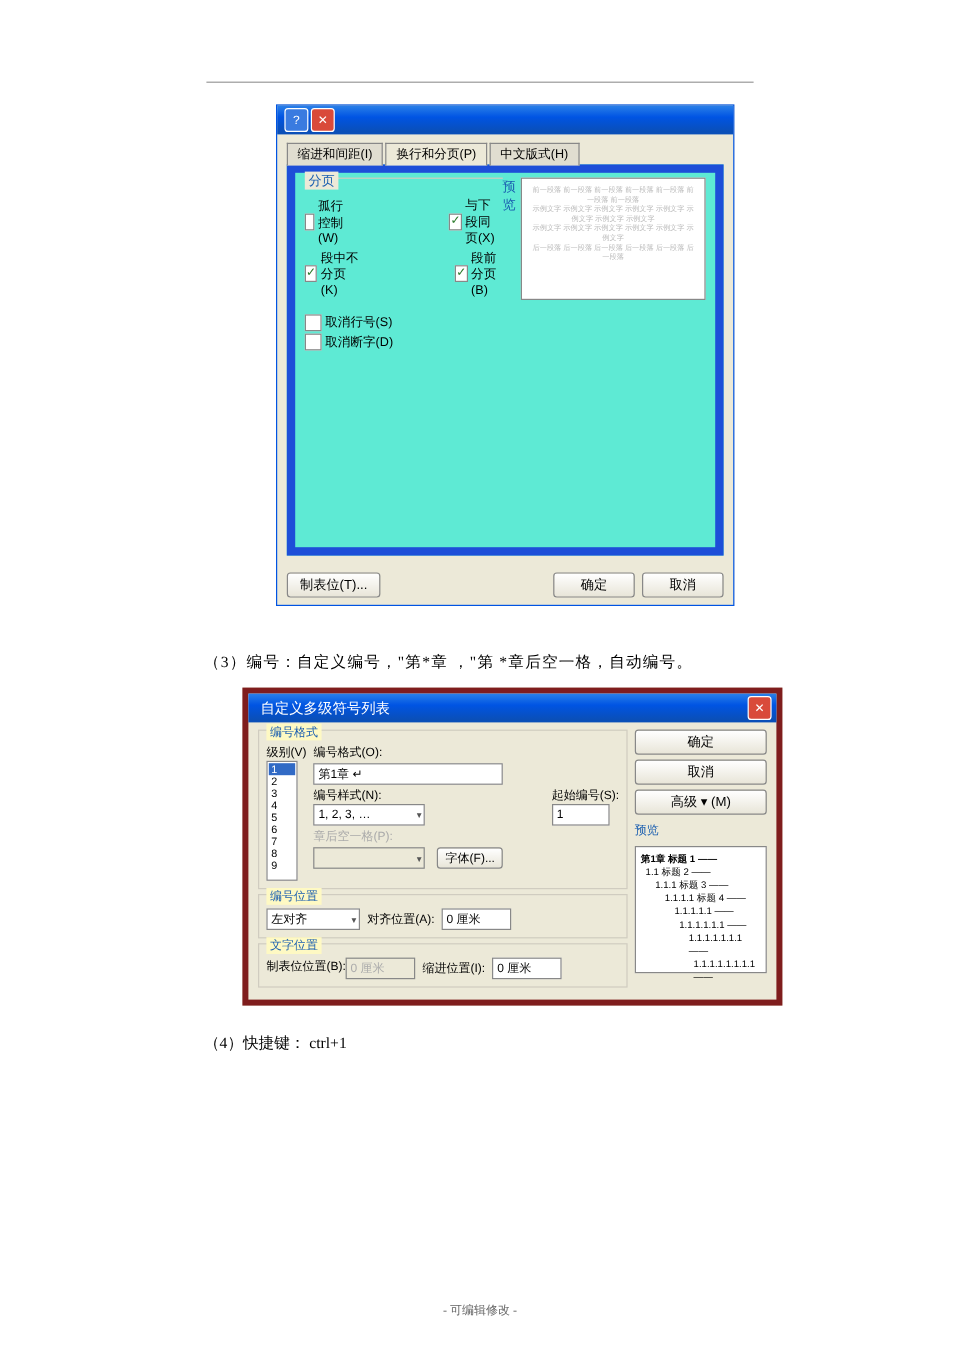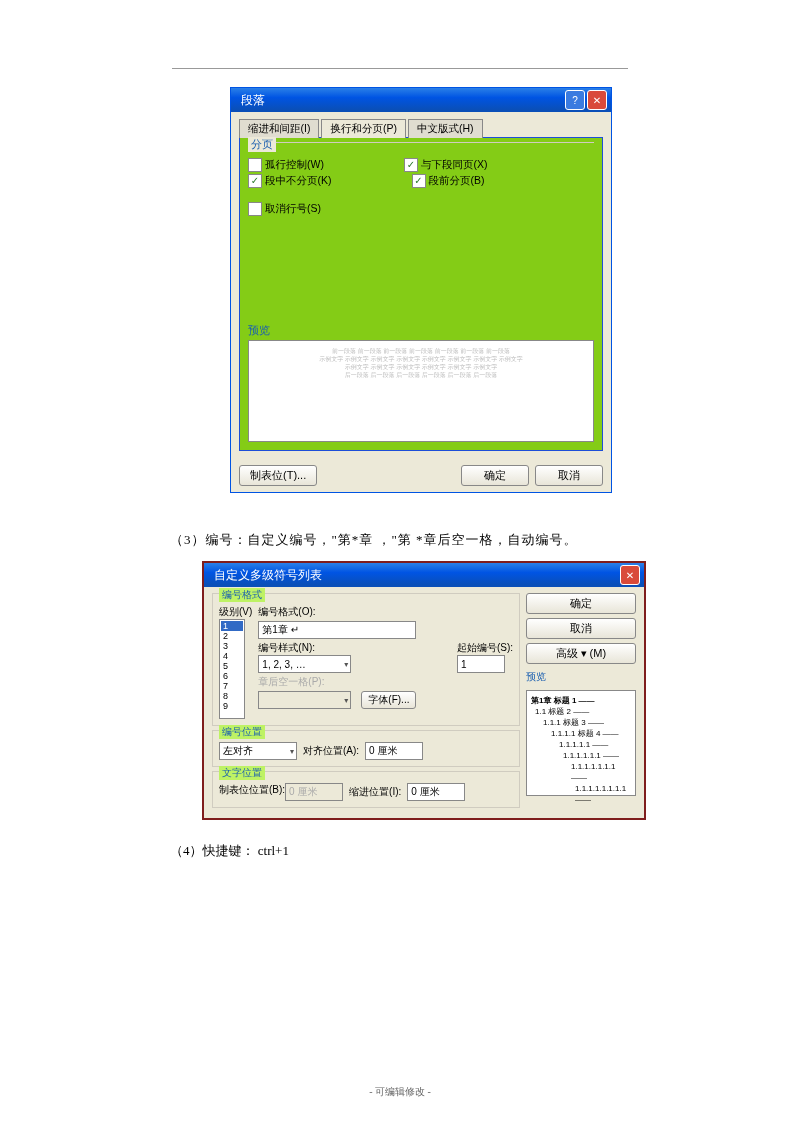--- a/index.html
+++ b/index.html
@@ -8,40 +8,40 @@
 .dialog1{width:380px;margin:18px 0 0 230px;border:1px solid #0054e3;background:#ece9d8;font-family:"Microsoft YaHei",Arial;font-size:11px}
 .titlebar{height:24px;background:linear-gradient(to bottom,#2a80e8,#0054e3 40%,#0a4fb8 90%);display:flex;align-items:center;padding:0 4px;color:#fff}
 .titlebar-title{flex:1;padding-left:6px;font-size:12px}
 .titlebar-btn{width:18px;height:18px;margin-left:2px;background:#d94a3a;display:flex;align-items:center;justify-content:center;color:#fff;border:1px solid #fff;border-radius:3px;font-size:10px}
 .help-btn{width:18px;height:18px;margin-left:2px;background:#3a7be0;border:1px solid #fff;border-radius:3px;display:flex;align-items:center;justify-content:center;color:#fff;font-size:10px}
 .dlg-body{padding:6px 8px 8px 8px}
 .tabs{display:flex;gap:2px;margin-bottom:0}
 .tab{padding:2px 8px;background:#ece9d8;border:1px solid #888;border-bottom:none;font-size:10.5px;position:relative;top:1px}
 .tab.inactive{background:#e0ddd0}
 .tab.active{background:#ece9d8;z-index:2}
-.tab-panel{border:1px solid #1d4ed8;background:#84cc16;padding:4px 8px 8px 8px;min-height:300px;display:flex;flex-direction:column}
+.tab-panel{border:7px solid #1d4ed8;background:#5eead4;padding:4px 8px 8px 8px;min-height:300px;display:flex;flex-direction:row}
 .groupbox{border:1px solid #d0ccc0;margin-bottom:6px;padding:4px 6px 6px 6px;position:relative}
 .groupbox-title{position:relative;top:-10px;background:#ece9d8;display:inline-block;padding:0 3px;color:#1b5fb0;font-size:11px}
 .gb-content{margin-top:-6px}
 .cb-row{display:flex;gap:80px;margin:2px 0}
 .checkbox{display:flex;align-items:center;gap:3px;font-size:10.5px}
 .cb{width:12px;height:12px;border:1px solid #888;background:#fff;display:flex;align-items:center;justify-content:center;color:#2a7a2a;font-size:10px;line-height:10px}
 .flex-spacer{flex:1}
 .preview-label{color:#1b5fb0;font-size:11px;margin-bottom:2px}
 .preview-box{border:1px solid #888;background:#fff;height:88px;padding:6px;font-size:6px;color:#bbb;line-height:8px;text-align:center;overflow:hidden}
 .d1-buttons{display:flex;gap:24px;padding:6px 8px;justify-content:space-between;align-items:center}
 .btn{border:1px solid #888;background:linear-gradient(#fff,#e8e5d8);padding:2px 10px;font-size:11px;border-radius:3px}
 .btn-right{display:flex;gap:6px}
 .text-line{margin:38px 170px 12px 170px;font-size:13px;font-family:"SimSun";letter-spacing:1px}
-.dialog2{width:440px;margin:6px 0 0 202px;border:2px solid #7f1d1d;background:#ece9d8;font-family:"Microsoft YaHei",Arial;font-size:11px}
+.dialog2{width:440px;margin:6px 0 0 202px;border:5px solid #7f1d1d;background:#ece9d8;font-family:"Microsoft YaHei",Arial;font-size:11px}
 .d2-body{padding:6px 8px;display:flex;gap:6px}
 .d2-left{flex:1}
 .d2-right{width:110px;display:flex;flex-direction:column;gap:4px}
 .groupbox2{border:1px solid #d0ccc0;padding:3px 6px 6px 6px;margin-bottom:4px;position:relative}
-.gb2-title{position:relative;top:-9px;background:#bef264;display:inline-block;padding:0 3px;color:#1b5fb0;font-size:10px}
+.gb2-title{position:relative;top:-9px;background:#fef9c3;display:inline-block;padding:0 3px;color:#1b5fb0;font-size:10px}
 .fmt-row{display:flex;gap:6px;margin-top:-6px}
 .level-col{display:flex;flex-direction:column;font-size:10px}
 .level-list{width:22px;height:96px;border:1px solid #888;background:#fff;font-size:9px;padding:1px}
 .level-list div{padding:0 2px}
 .level-list .sel{background:#316ac5;color:#fff}
 .fmt-col{flex:1;display:flex;flex-direction:column;gap:2px;font-size:10px}
 .input{border:1px solid #888;background:#fff;height:16px;font-size:10px;padding:0 3px;display:flex;align-items:center}
 .sub-row{display:flex;gap:10px;align-items:center}
 .dropdown{border:1px solid #888;background:#fff;height:16px;display:flex;align-items:center;padding:0 3px;font-size:10px;position:relative}
 .dropdown::after{content:"▾";position:absolute;right:2px;font-size:8px;color:#555}
@@ -54,21 +54,20 @@
 .footer{position:absolute;bottom:35px;width:100%;text-align:center;font-size:10px;color:#666}
 </style>
 </head>
 <body>
 
 <div class="page">
 <div class="hr-top"></div>
 
 <div class="dialog1">
   <div class="titlebar">
-    <span class="titlebar-title">段落</span>
     <span class="help-btn">?</span>
     <span class="titlebar-btn">✕</span>
   </div>
   <div class="dlg-body">
     <div class="tabs">
       <div class="tab inactive">缩进和间距(I)</div>
       <div class="tab active">换行和分页(P)</div>
       <div class="tab inactive">中文版式(H)</div>
     </div>
     <div class="tab-panel">
@@ -93,20 +92,26 @@
             <label class="checkbox">
                   <span class="cb">✓</span>
                   <span>段前分页(B)</span>
                 </label>
           </div>
           <div style="height:10px"></div>
           <div class="cb-row">
             <label class="checkbox">
                   <span class="cb"></span>
                   <span>取消行号(S)</span>
+                </label>
+          </div>
+          <div class="cb-row">
+            <label class="checkbox">
+                  <span class="cb"></span>
+                  <span>取消断字(D)</span>
                 </label>
           </div>
         </div>
       </div>
       <div class="flex-spacer"></div>
       <div class="preview-label">预览</div>
       <div class="preview-box">
         前一段落 前一段落 前一段落 前一段落 前一段落 前一段落 前一段落<br>
         示例文字 示例文字 示例文字 示例文字 示例文字 示例文字 示例文字 示例文字<br>
         示例文字 示例文字 示例文字 示例文字 示例文字 示例文字<br>

